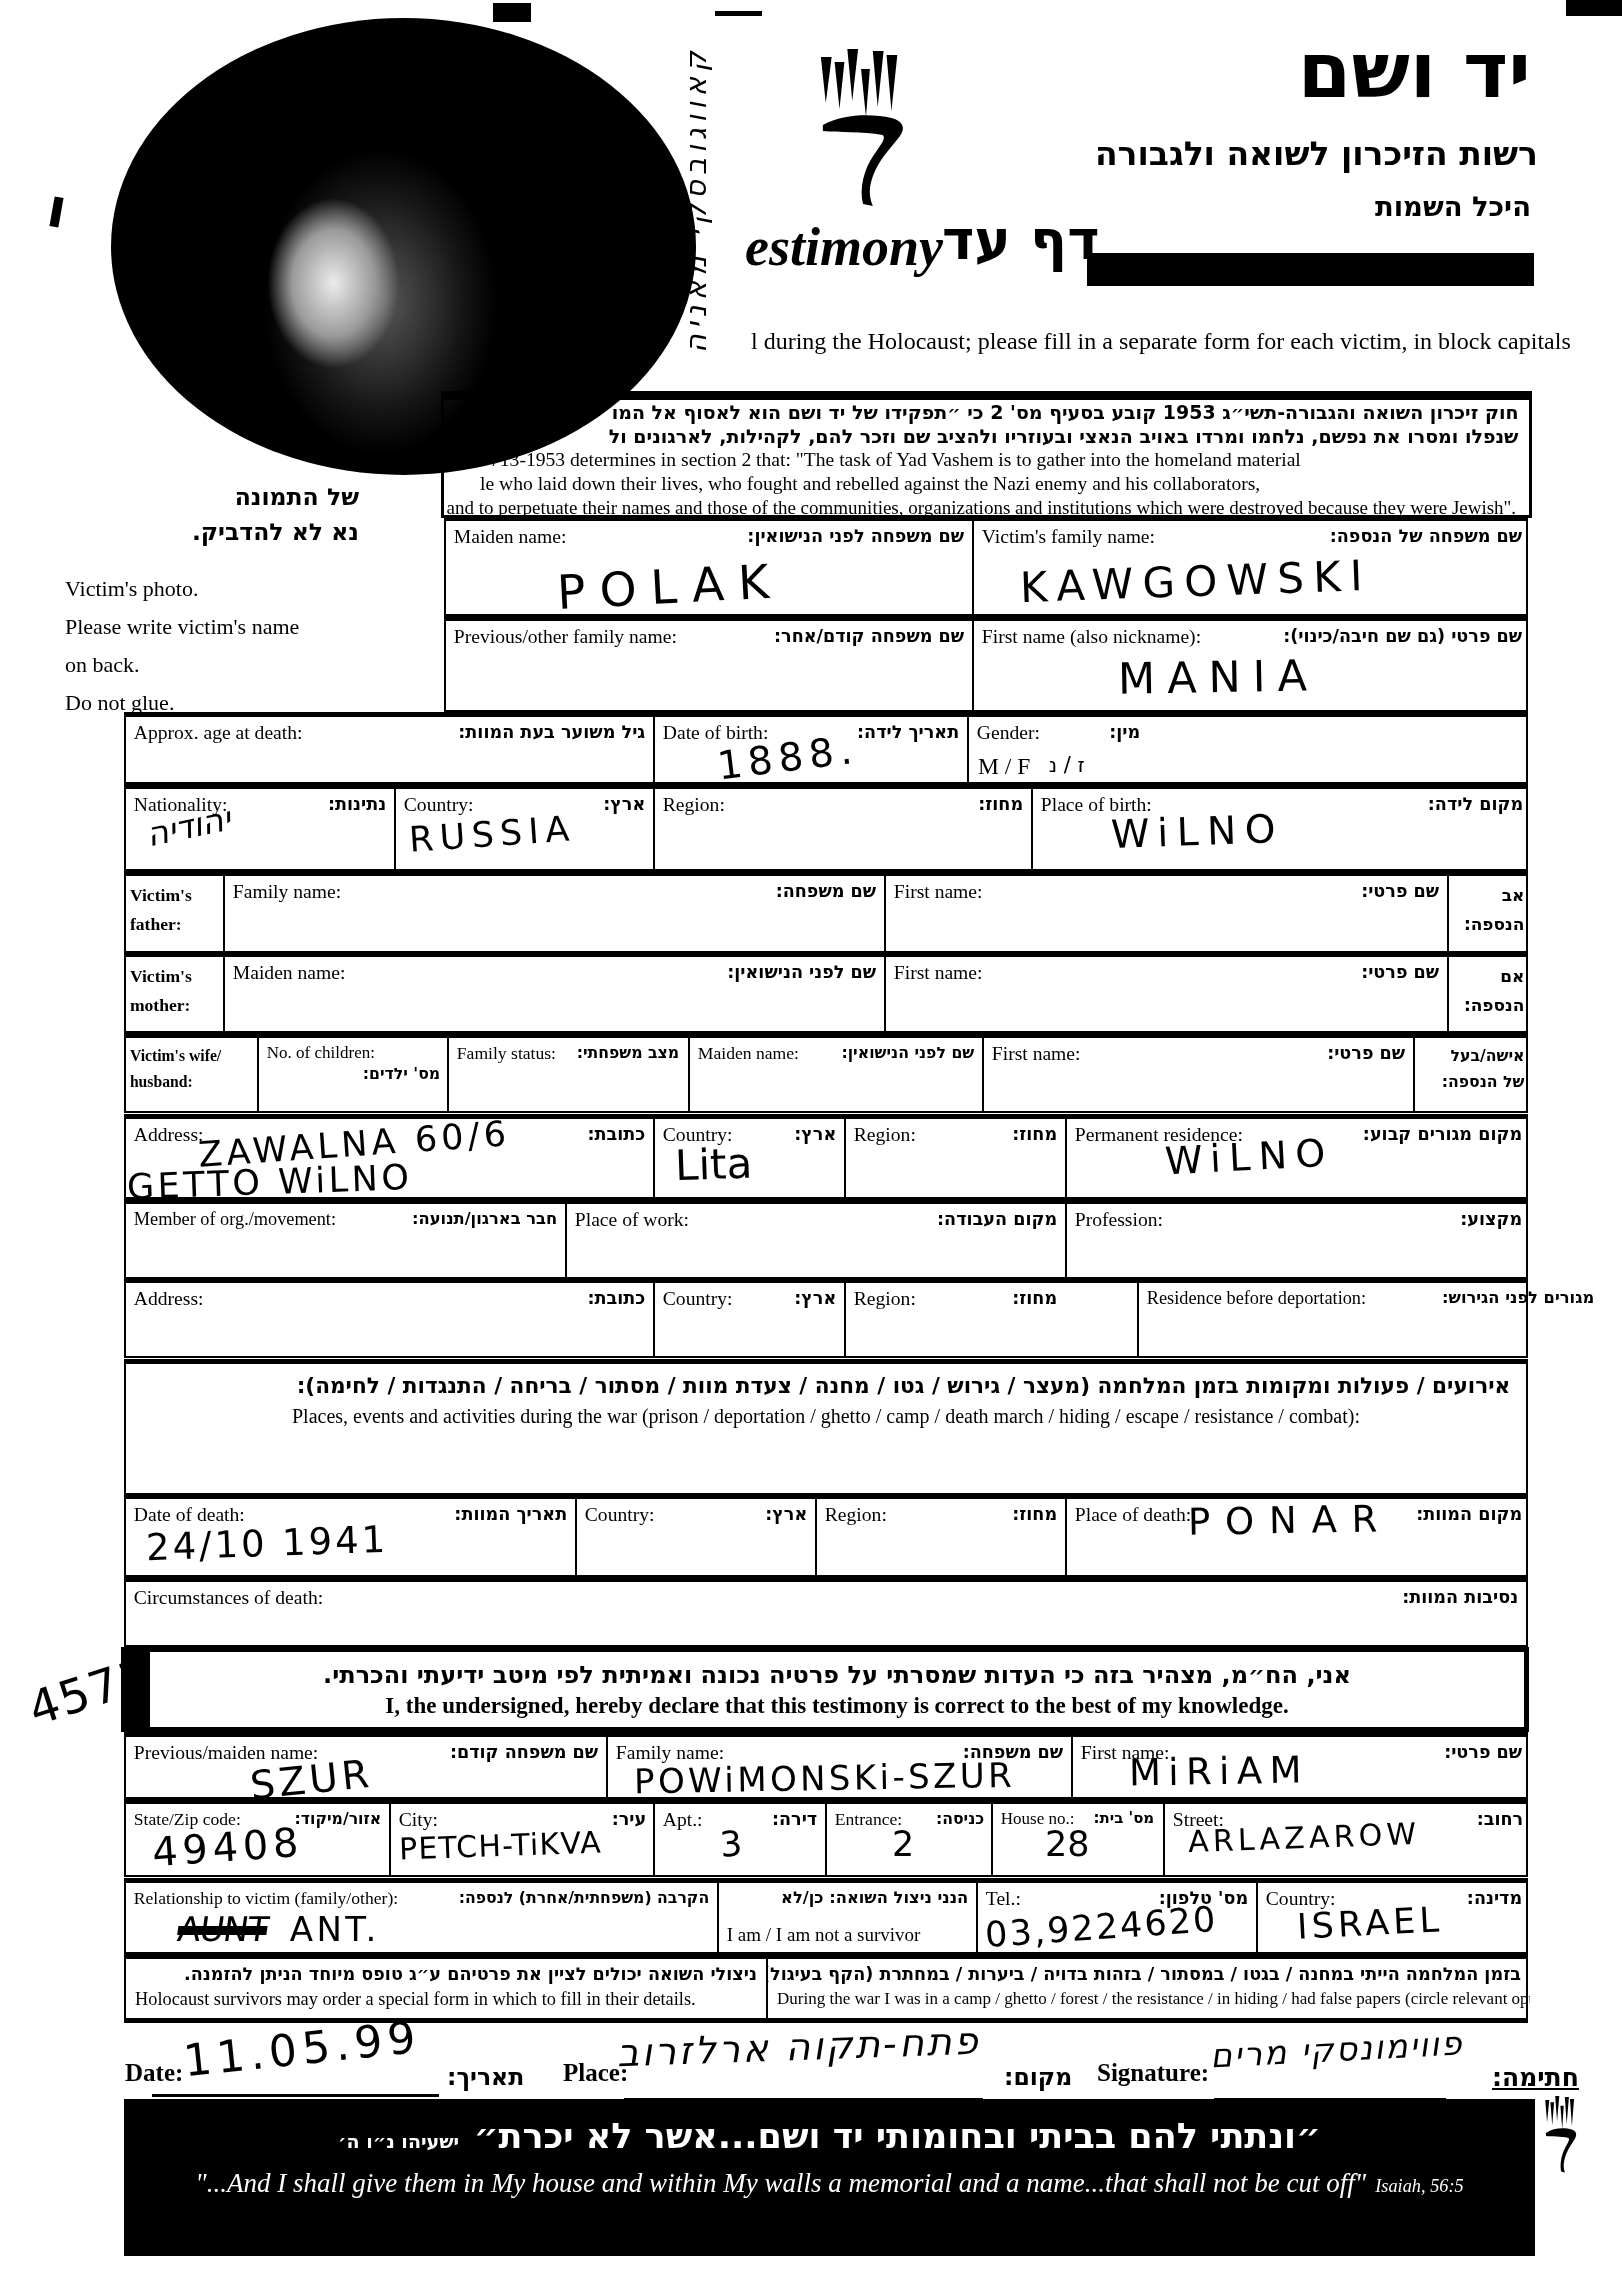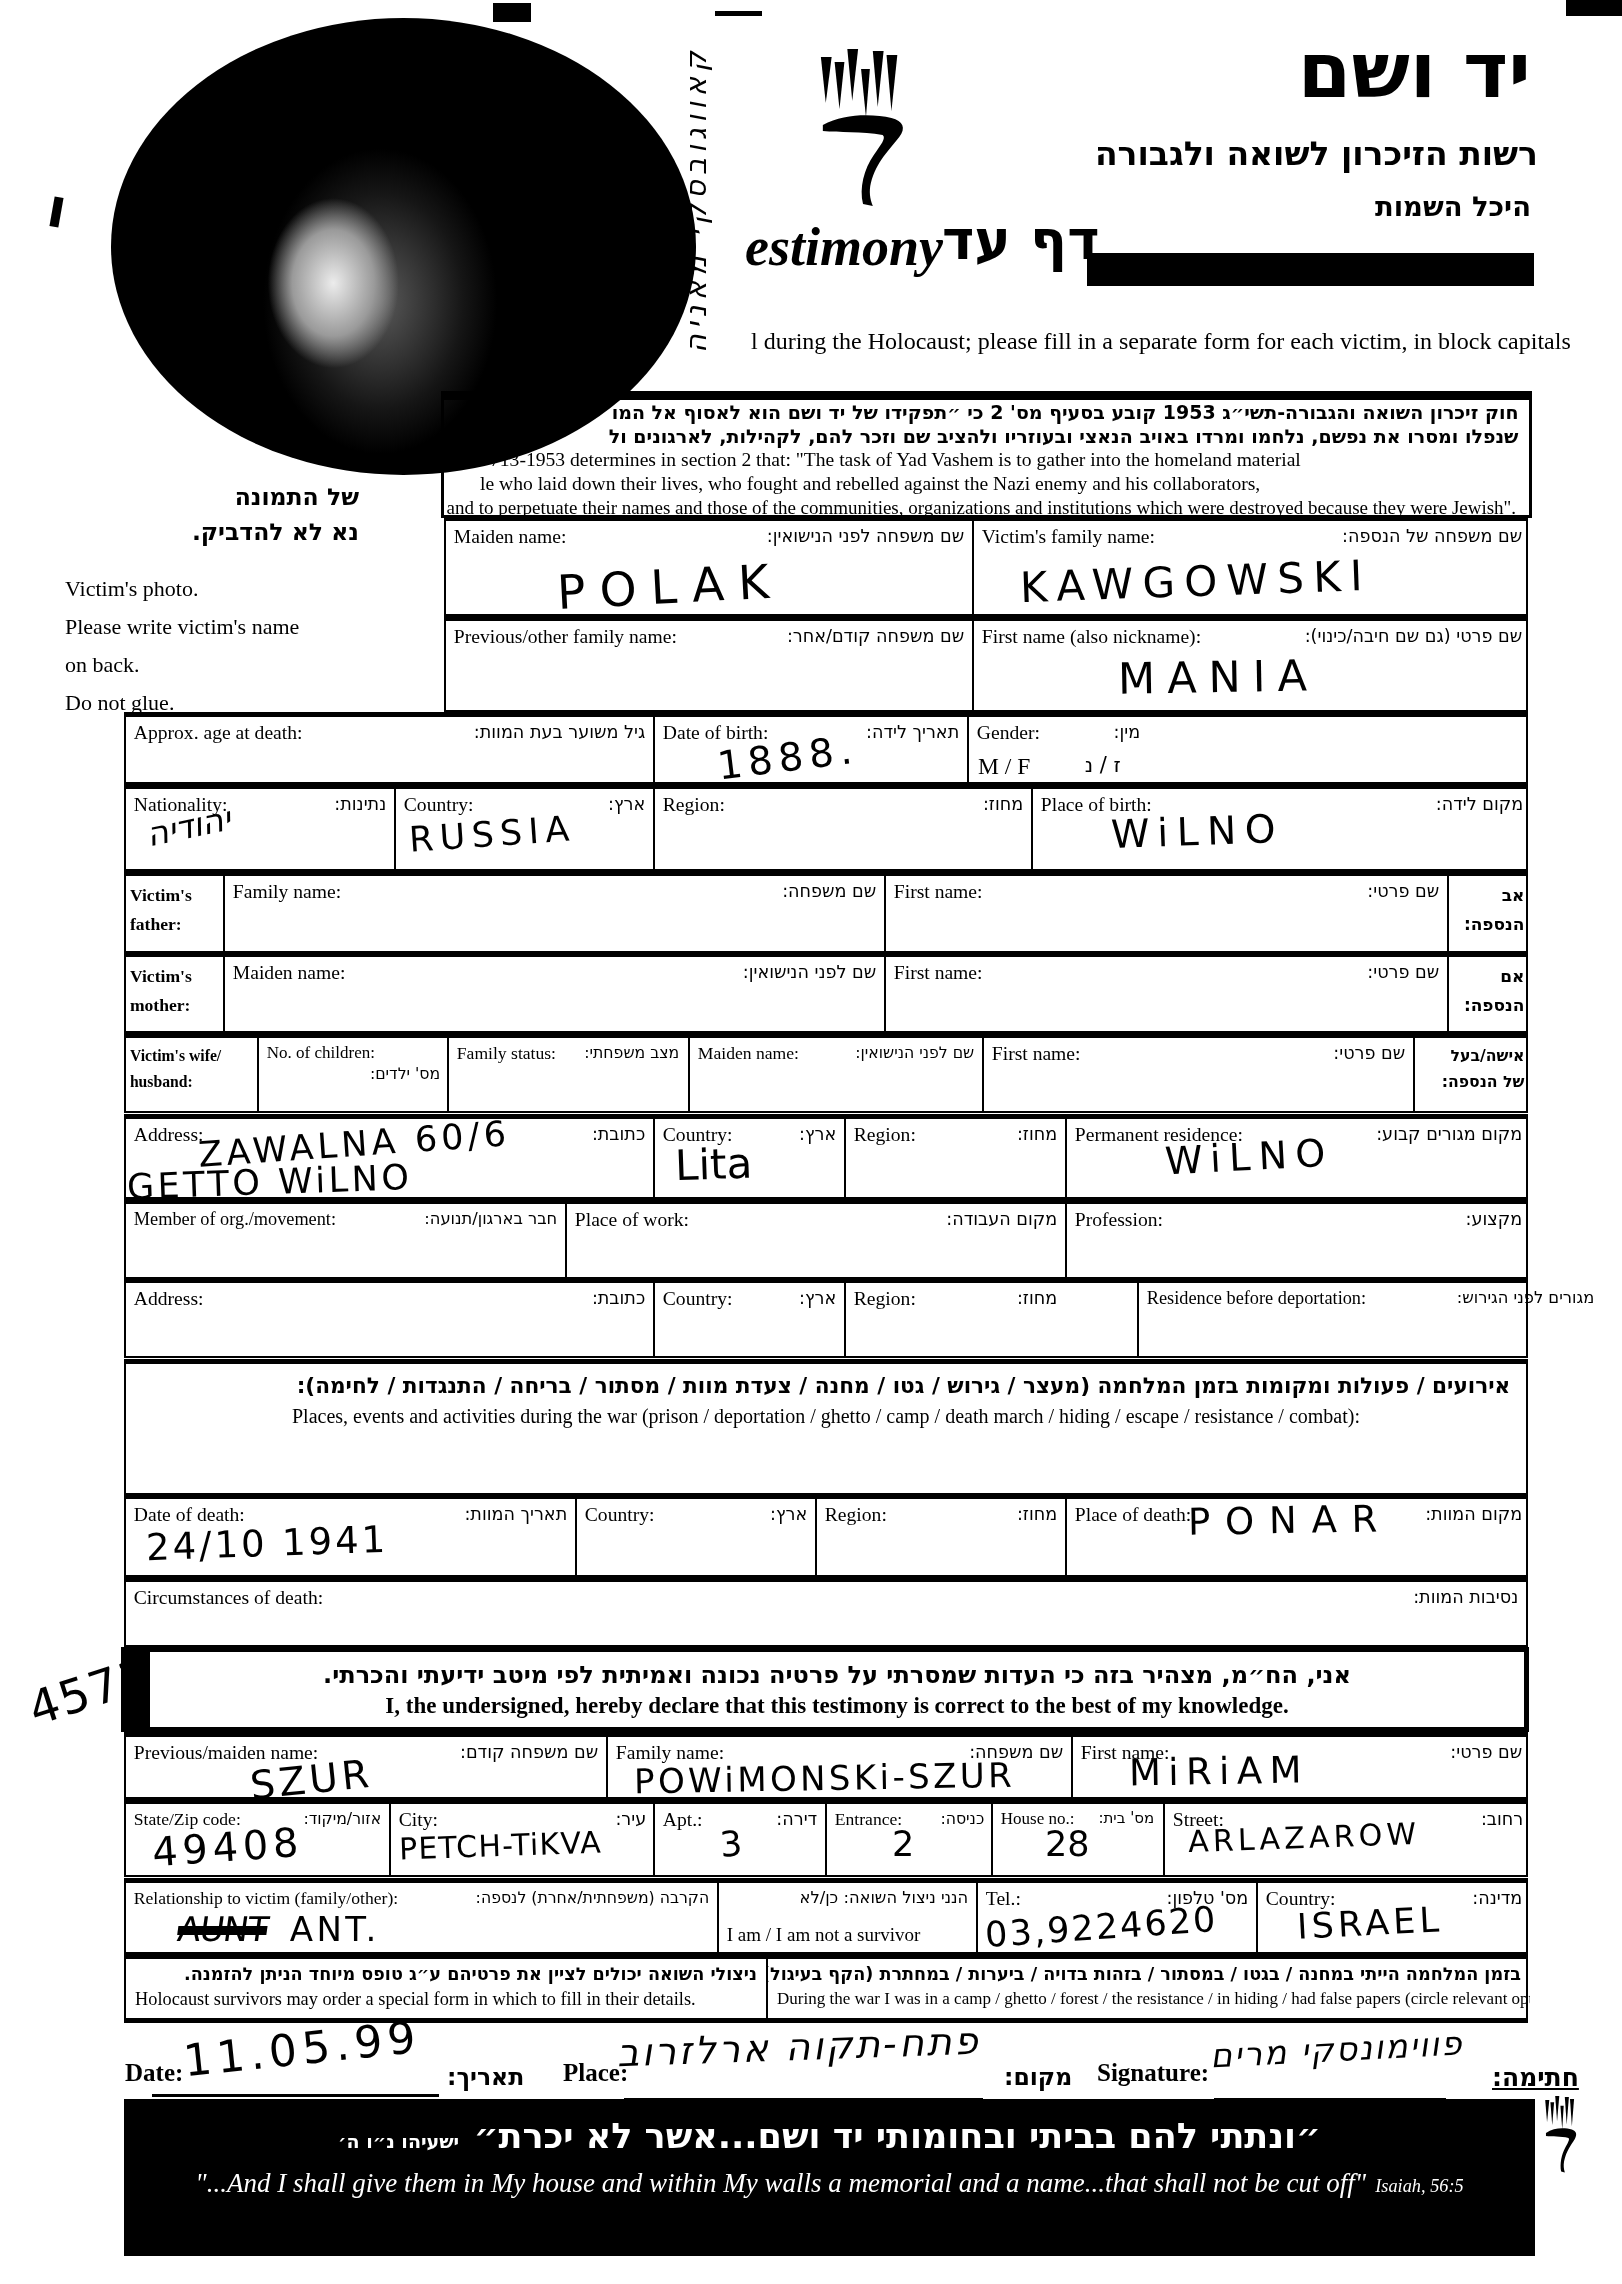--- a/index.html
+++ b/index.html
@@ -6,21 +6,21 @@
   .page{position:relative;width:1622px;height:2284px;background:#fff;color:#000;overflow:hidden;
         font-family:"Liberation Serif",serif;}
   .abs{position:absolute;}
   .en{font-family:"Liberation Serif",serif;}
   .he{font-family:"DejaVu Sans",sans-serif;direction:rtl;}
   .row{position:absolute;box-sizing:border-box;border:2.6px solid #000;border-top-width:5.9px;background:#fff;}
   .cell{position:absolute;top:0;bottom:0;box-sizing:border-box;}
   .cell + .cell{border-left:2.6px solid #000;}
   .top{display:flex;justify-content:space-between;align-items:flex-start;padding:5.2px 7.8px 0 7.8px;}
   .len{font-family:"Liberation Serif",serif;font-size:19.6px;white-space:nowrap;}
-  .lhe{font-family:"DejaVu Sans",sans-serif;font-weight:normal;font-size:17.6px;direction:rtl;white-space:nowrap;}
+  .lhe{font-family:"DejaVu Sans",sans-serif;font-weight:bold;font-size:17.6px;direction:rtl;white-space:nowrap;}
   .rowlbl{font-family:"Liberation Serif",serif;font-weight:bold;font-size:17.6px;padding:5.2px 3.9px;white-space:pre-line;line-height:29px;}
   .rowlblhe{font-family:"DejaVu Sans",sans-serif;font-weight:bold;font-size:17px;direction:rtl;text-align:right;padding:5.2px 6.5px;white-space:pre-line;line-height:29px;}
   .hw{position:absolute;font-family:"DejaVu Sans",sans-serif;color:#000;white-space:nowrap;}
   .hwit{font-style:italic;}
   .scratch{text-decoration:line-through;text-decoration-thickness:9.1px;transform:skewX(-8deg);display:inline-block;letter-spacing:-1.3px;}
   .lawline-he{direction:rtl;text-align:right;font-family:"DejaVu Sans",sans-serif;font-size:19px;font-weight:bold;padding:1.3px 10.5px 0 0;white-space:nowrap;}
   .lawline-en{font-family:"Liberation Serif",serif;font-size:19.6px;padding:2px 0 0 46px;white-space:nowrap;}
   .artifact{position:absolute;background:#000;}
   .underline{position:absolute;height:3.3px;background:#000;}
 </style>
@@ -127,21 +127,21 @@
         </div>
       <span class="hw" style="left:62px;top:18.3px;font-size:39px;letter-spacing:0.15em;transform:rotate(-7deg);">1888.</span>
     </div>
     <div class="cell" style="left:841px;width:181px;">
       <div class="top">
           <span class="len">Gender:</span>
           <span class="lhe">מין:</span>
         </div>
       <div style="display:flex;gap:18.3px;padding:9.1px 0 0 9.1px;">
         <span class="len" style="font-size:23.5px;">M / F</span>
-        <span class="lhe" style="font-size:21px;font-weight:normal;margin-left:36px;">ז / נ</span>
+        <span class="lhe" style="font-size:21px;font-weight:normal;">ז / נ</span>
       </div>
     </div>
   </div>
 
   <div class="row" style="left:124px;top:784px;width:1404px;height:87px;">
     <div class="cell" style="left:0;width:268px;">
       <div class="top">
           <span class="len">Nationality:</span>
           <span class="lhe">נתינות:</span>
         </div>

